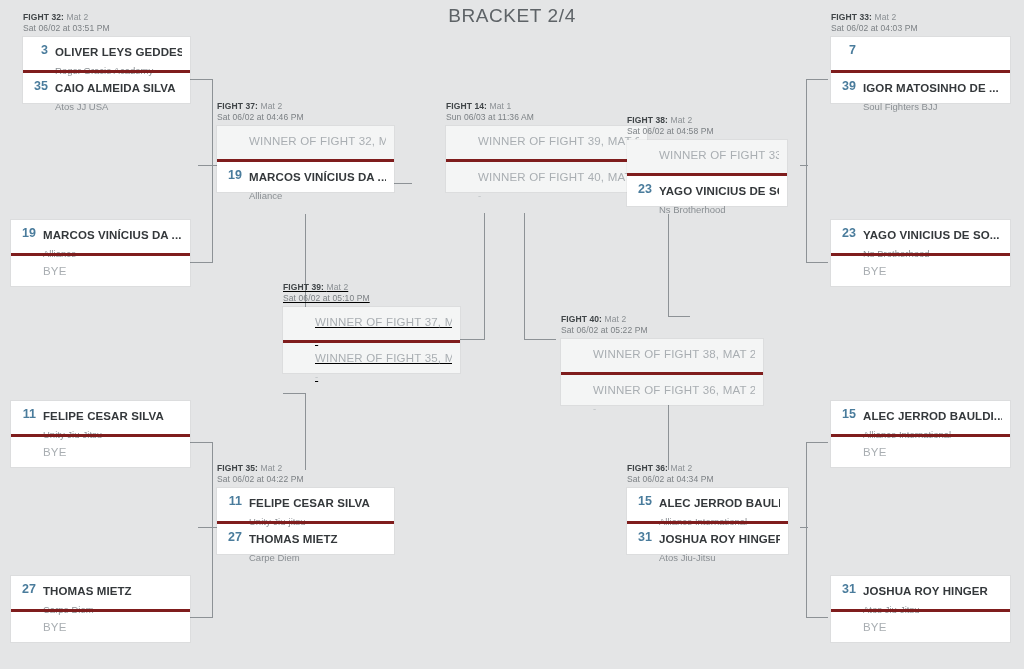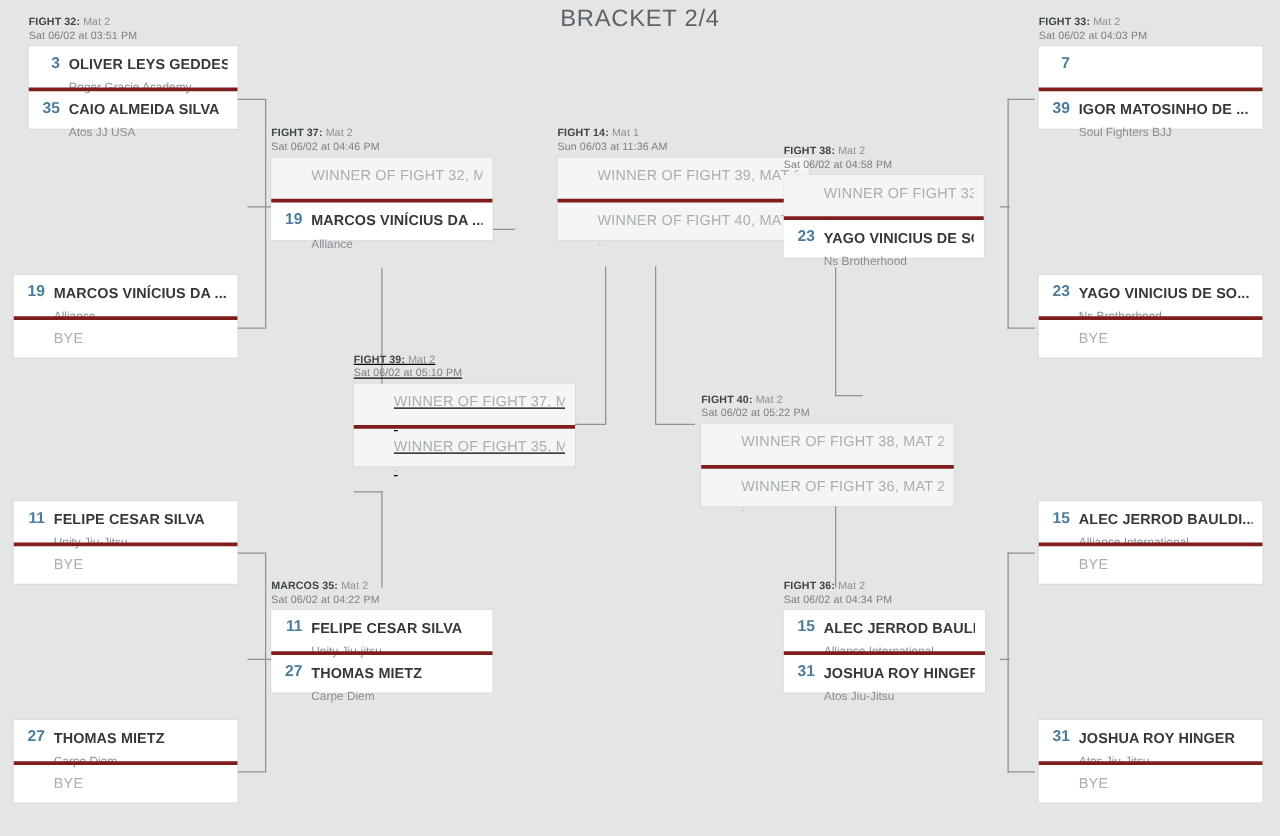--- a/index.html
+++ b/index.html
@@ -367,21 +367,21 @@
         <span class="seed"></span>
         <span class="names">
           <span class="aname">BYE</span>
         </span>
       </div>
     </div>
   </div>
 
   <div class="match" style="left:217px; top:463px; width:177px;">
     <div class="match-head">
-      <span class="fight-no">MARCOS 35:</span>
+      <span class="fight-no">FIGHT 35:</span>
       <span class="mat">Mat 2</span>
       <span class="when">Sat 06/02 at 04:22 PM</span>
     </div>
     <div class="card">
       <div class="slot">
         <span class="seed">11</span>
         <span class="names">
           <span class="aname">FELIPE CESAR SILVA</span>
           <span class="team">Unity Jiu-jitsu</span>
         </span>

